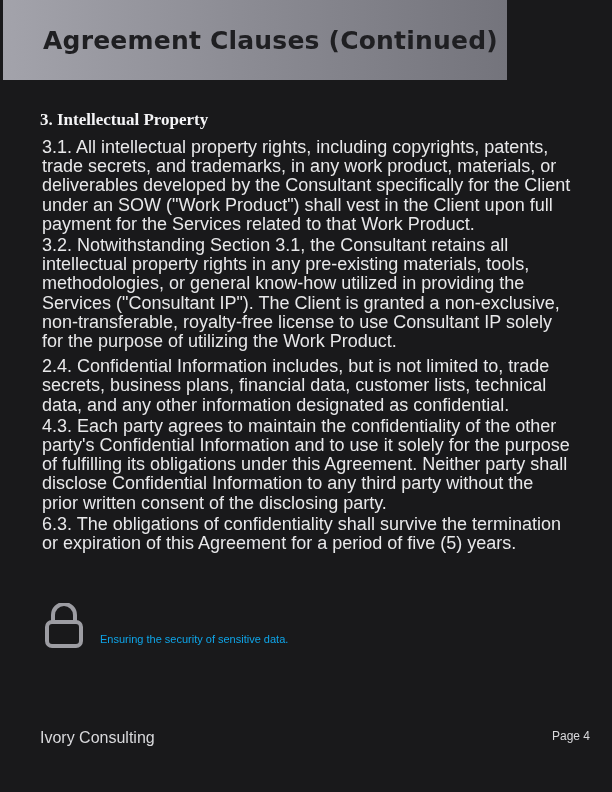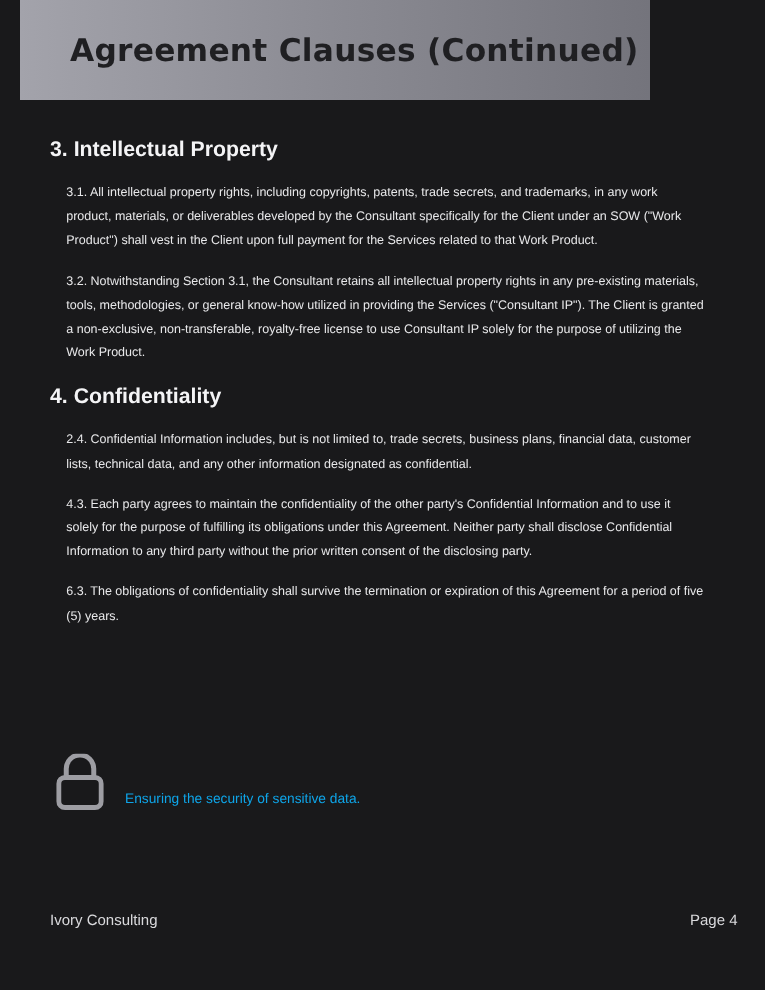--- a/index.html
+++ b/index.html
@@ -4,80 +4,79 @@
   <style>
     html, body { margin: 0; padding: 0; }
     body {
       width: 612px; height: 792px; overflow: hidden;
       background: #19191b;
       font-family: "Liberation Sans", sans-serif;
       color: #ececee;
       position: relative;
     }
     .header {
-      position: absolute; left: 16px; top: 0; width: 504px; height: 80px;
+      position: absolute; left: 3px; top: 0; width: 504px; height: 80px;
       background: linear-gradient(90deg, #a3a3ab 0%, #8d8d95 45%, #74747c 100%);
     }
     .header h1 {
       position: absolute; left: 40px; top: 26px; margin: 0;
       font-family: "DejaVu Sans", sans-serif;
       font-size: 25px; font-weight: bold; color: #1f1f22;
       letter-spacing: 0.2px;
     }
     .content {
       position: absolute; left: 40px; top: 108px; width: 536px;
     }
     h2 {
       margin: 0 0 6px 0;
-      font-family: Liberation Sans, sans-serif;
+      font-family: Liberation Serif, serif;
       font-size: 17px; font-weight: bold; color: #f4f4f6;
       line-height: 24px;
     }
     .clause {
-      margin: 13px;
-      font-size: 10px; line-height: 19.2px; color: #e8e8ea;
+      margin: 2px;
+      font-size: 18px; line-height: 19.2px; color: #e8e8ea;
     }
     .sec { margin-bottom: 6px; }
     .callout {
       position: absolute; left: 40px; top: 601px; width: 400px; height: 50px;
     }
     .callout svg { position: absolute; left: 5px; top: 2px; }
     .callout .title {
       position: absolute; left: 60px; top: 8px;
       font-family: "DejaVu Sans", sans-serif;
       font-size: 16px; font-weight: bold; color: #9d9da3;
     }
     .callout .sub {
       position: absolute; left: 60px; top: 32px;
       font-size: 11px; color: #0ea5e9;
     }
     .footer-left {
       position: absolute; left: 40px; top: 729px;
-      font-size: 12px; color: #d9d9dc;
+      font-size: 16px; color: #d9d9dc;
     }
     .footer-right {
       position: absolute; right: 22px; top: 729px;
       font-size: 12px; color: #d9d9dc;
     }
   </style>
 </head>
 <body>
 
 <div class="header">
   <h1>Agreement Clauses (Continued)</h1>
 </div>
 
 <div class="content">
   <div class="sec">
     <h2>3. Intellectual Property</h2>
     <p class="clause">3.1. All intellectual property rights, including copyrights, patents, trade secrets, and trademarks, in any work product, materials, or deliverables developed by the Consultant specifically for the Client under an SOW ("Work Product") shall vest in the Client upon full payment for the Services related to that Work Product.</p>
     <p class="clause">3.2. Notwithstanding Section 3.1, the Consultant retains all intellectual property rights in any pre-existing materials, tools, methodologies, or general know-how utilized in providing the Services ("Consultant IP"). The Client is granted a non-exclusive, non-transferable, royalty-free license to use Consultant IP solely for the purpose of utilizing the Work Product.</p>
   </div>
   <div class="sec">
-    <h2>4. Confidentiality</h2>
     <p class="clause">2.4. Confidential Information includes, but is not limited to, trade secrets, business plans, financial data, customer lists, technical data, and any other information designated as confidential.</p>
     <p class="clause">4.3. Each party agrees to maintain the confidentiality of the other party's Confidential Information and to use it solely for the purpose of fulfilling its obligations under this Agreement. Neither party shall disclose Confidential Information to any third party without the prior written consent of the disclosing party.</p>
     <p class="clause">6.3. The obligations of confidentiality shall survive the termination or expiration of this Agreement for a period of five (5) years.</p>
   </div>
 </div>
 
 <div class="callout">
   <svg width="38" height="46" viewBox="0 0 38 46">
     <path d="M8 19 V12 A11 11 0 0 1 30 12 V19" fill="none" stroke="#9d9da3" stroke-width="4"></path>
     <rect x="2" y="19" width="34" height="24" rx="5" ry="5" fill="none" stroke="#9d9da3" stroke-width="4"></rect>

